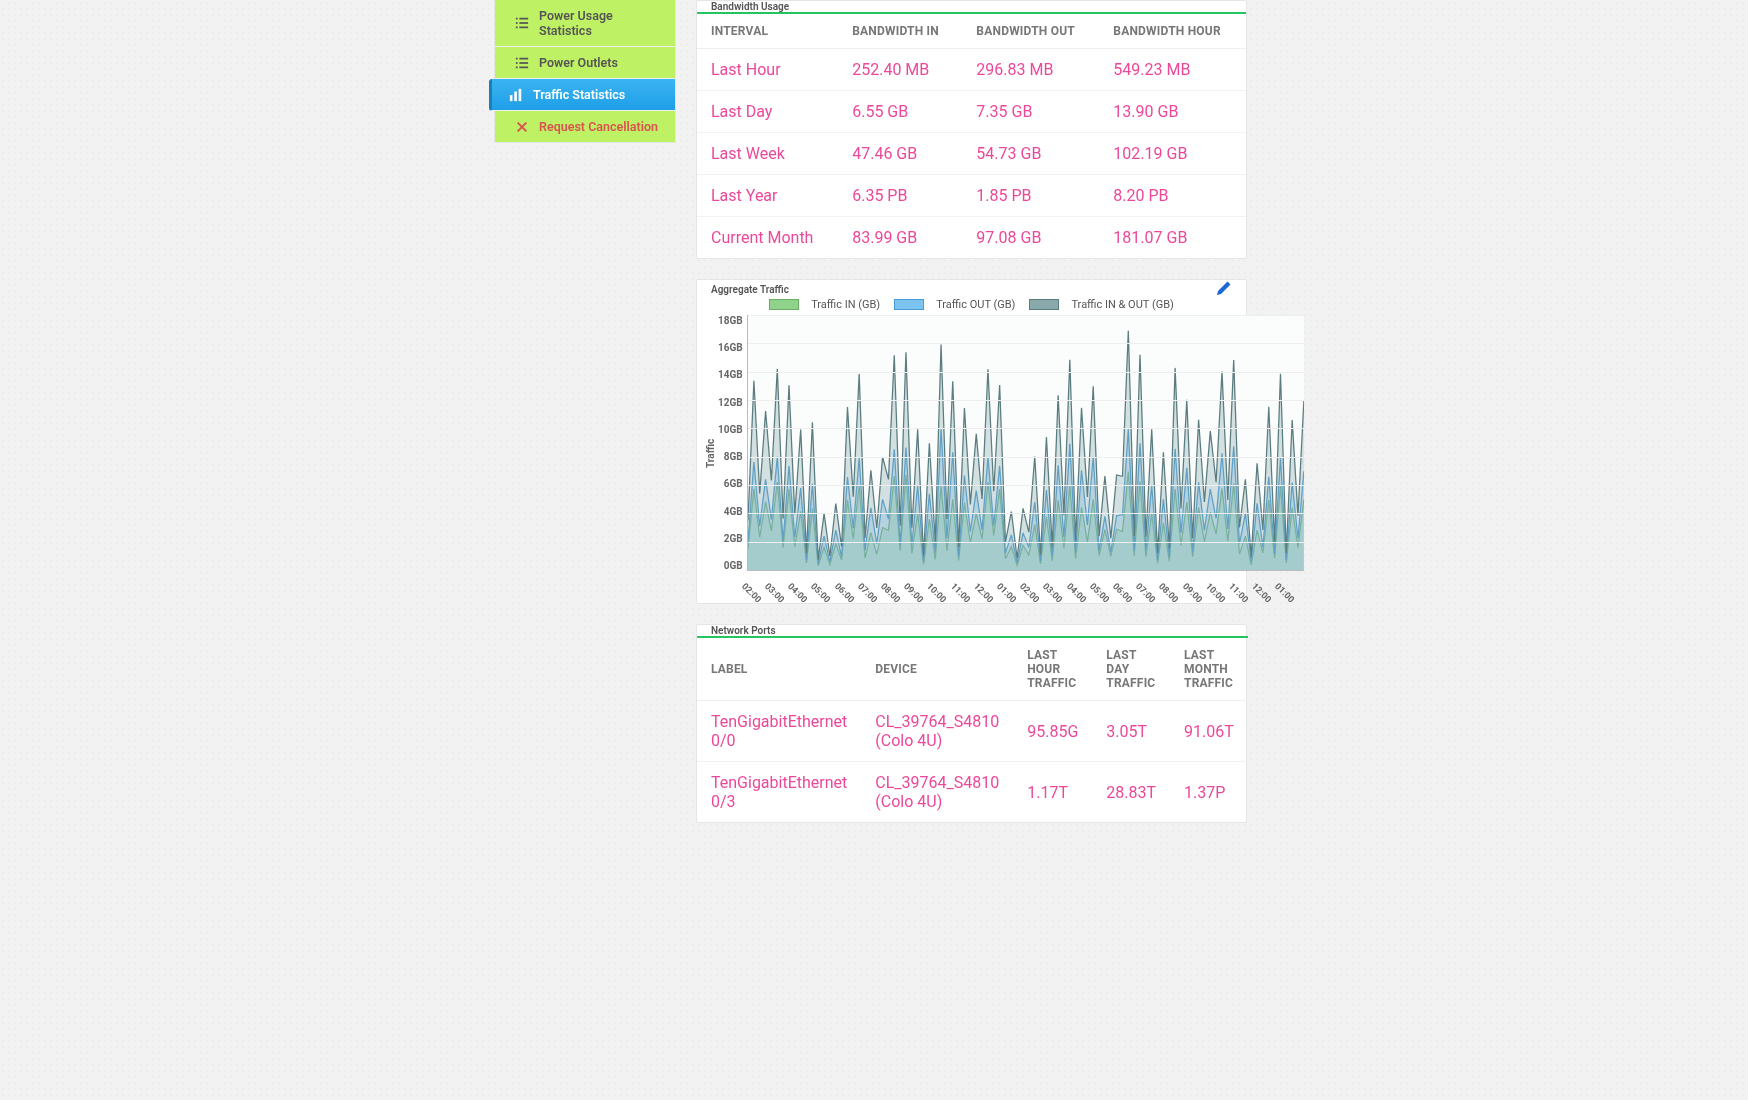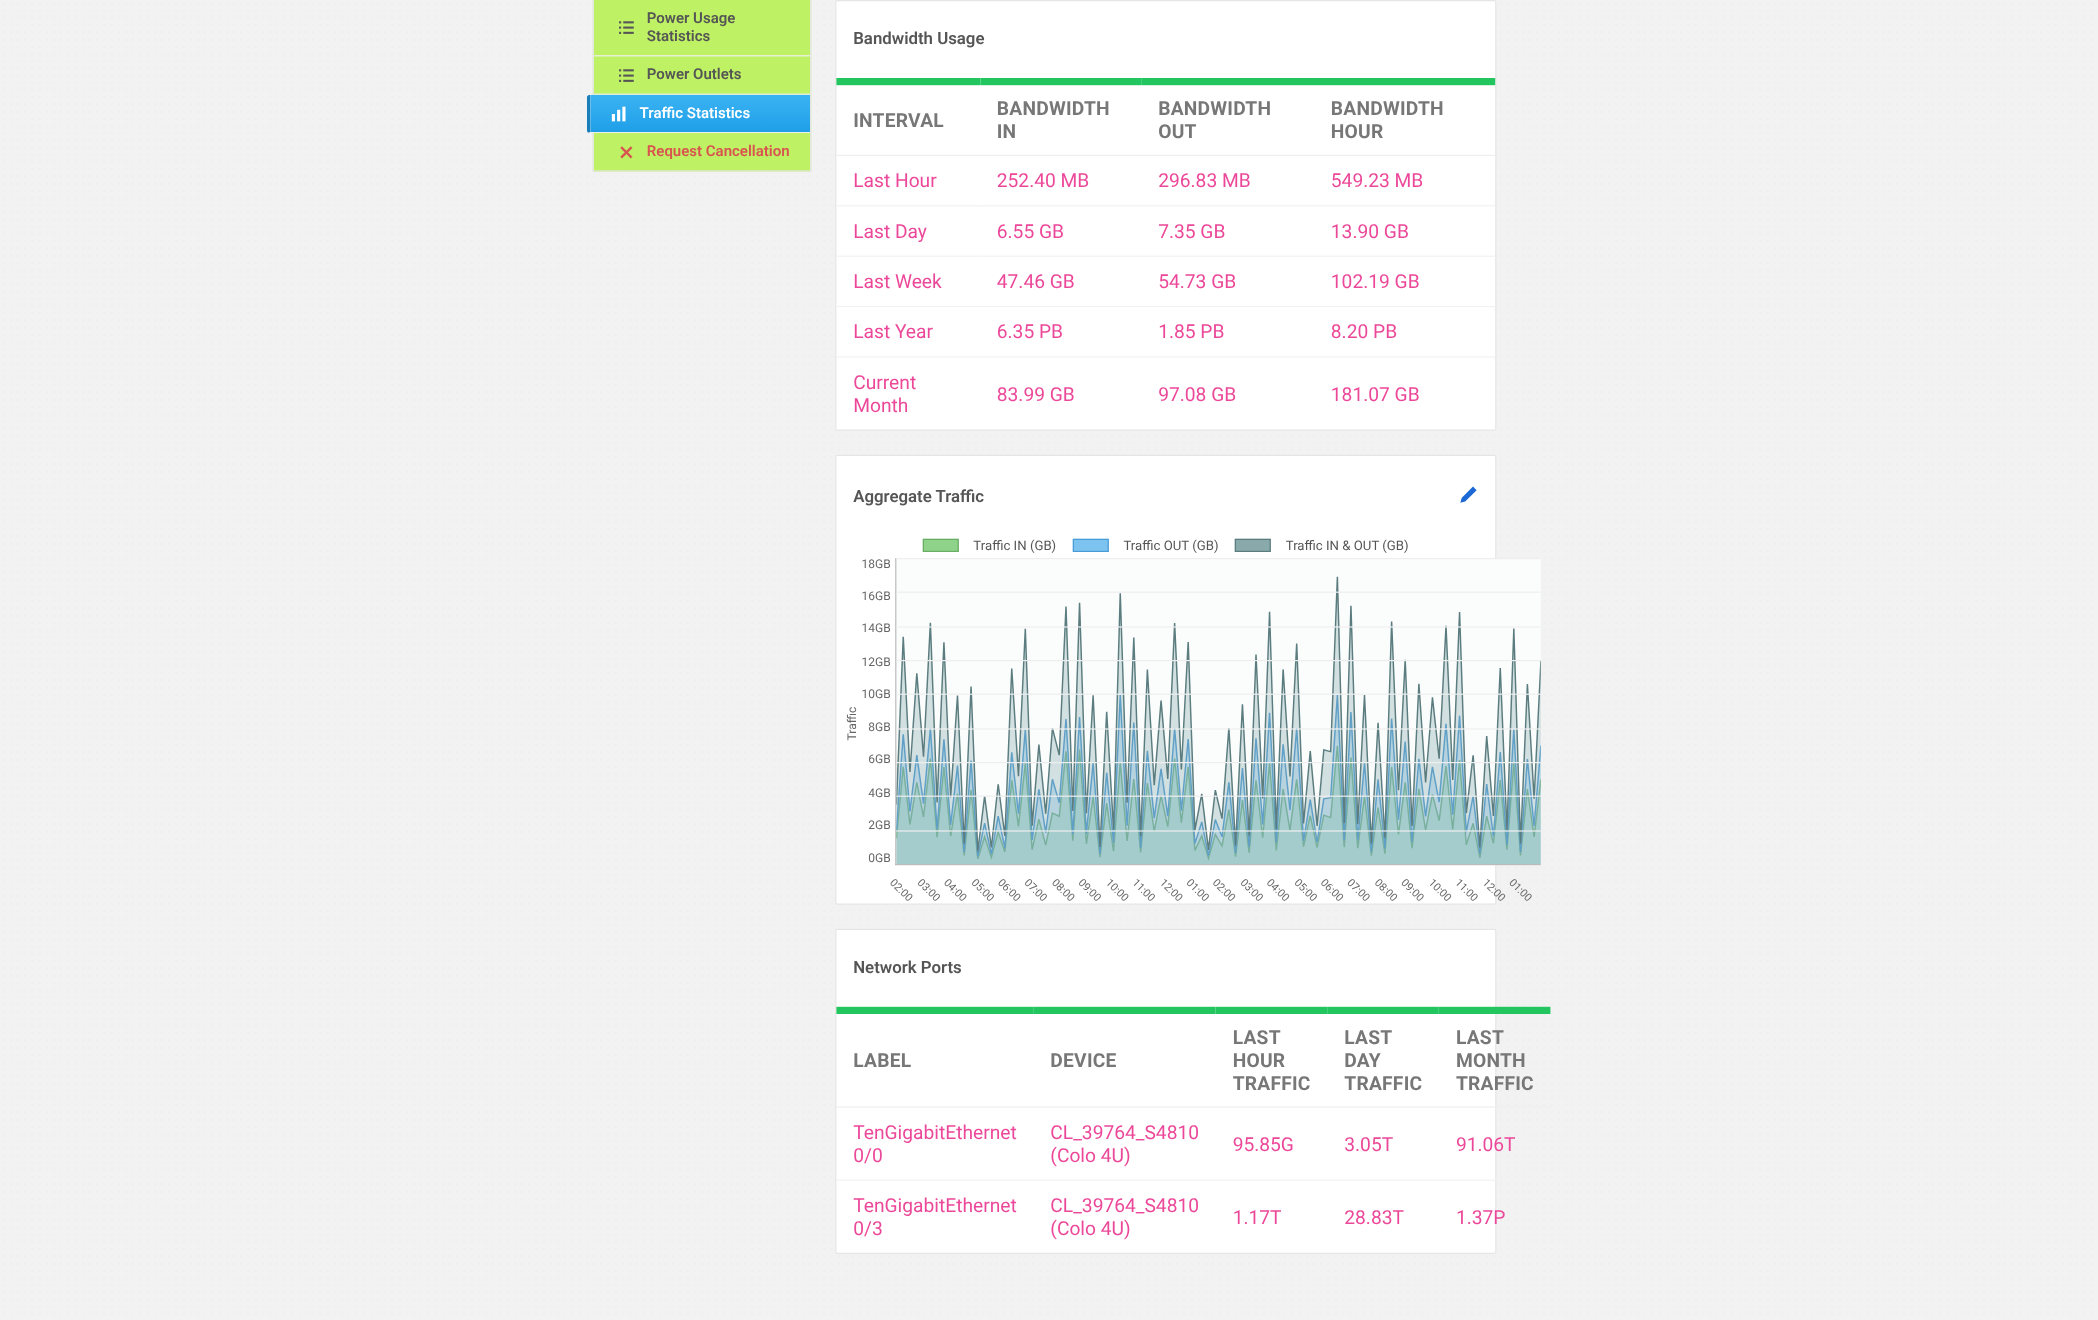--- a/index.html
+++ b/index.html
@@ -47,54 +47,54 @@
     padding-left: 17px;
     position: relative;
     margin-left: -6px;
     border-radius: 3px 0 0 3px;
     align-items: center;
   }
   .sidebar-item.danger { color: #d9534f; }
   .sidebar-icon { width: 14px; display:flex; justify-content:center; }
   .main { width: 551px; }
   .panel-header {
-    padding: 24px 14px;
-    font-size: 14px;
+    padding: 0 14px;
+    font-size: 10px;
     font-weight: 600;
     color: #555;
     display:flex;
     justify-content: space-between;
     align-items:center;
   }
   table { width: 100%; border-collapse: collapse; }
   th {
     text-align: left;
-    font-size: 16px;
+    font-size: 12px;
     font-weight: 700;
     color: #777;
     padding: 10px 14px;
-    border-top: 6px solid #22c55e;
+    border-top: 2px solid #22c55e;
     border-bottom: 1px solid #eee;
     letter-spacing: 0.2px;
   }
   td {
     padding: 11px 14px;
     border-bottom: 1px solid #f2f2f2;
     font-size: 16px;
     color: #ec4899;
   }
   tbody tr:last-child td { border-bottom: none; }
   .chart-wrap { padding: 0 6px 12px 6px; }
   .legend { display:flex; justify-content:center; gap: 14px; font-size: 11px; color:#555; margin-bottom:4px;}
   .lg { display:flex; align-items:center; gap:12px;}
   .swatch { width:30px; height:11px; border:1px solid rgba(0,0,0,.25);}
   .sw-in { background:#8fd28a; border-color:#6aad65;}
   .sw-out { background:#7cc3f0; border-color:#4a9cd6;}
   .sw-tot { background:#8aa9ab; border-color:#5c7d7f;}
-  .chart-area { display:flex; }
+  .chart-area { display:flex;font-weight:bold; }
   .ylab { writing-mode: vertical-rl; transform: rotate(180deg); font-size:10px; color:#666; text-align:center; padding:0 2px;}
   .yaxis { display:flex; flex-direction:column; justify-content:space-between; height:256px; padding-right:4px; font-size:10px; color:#666; text-align:right;}
   .plot-col { flex:1; }
   .plot { height:256px; width:100%; border-left:1px solid #bbb; border-bottom:1px solid #bbb; position:relative; background:#fbfdfd;}
   .gridline { position:absolute; left:0; right:0; height:1px; background:#eee;}
   .xaxis { display:flex; font-size:9px; color:#666; margin-top:2px; padding-left:0;}
   .xaxis span { flex:1; text-align:center; transform: rotate(45deg); transform-origin: left top; white-space:nowrap; margin-top:8px;}
   .edit-btn { color:#1c68d4; cursor:pointer; }
   svg.ic { width:14px; height:14px; }
 </style>

